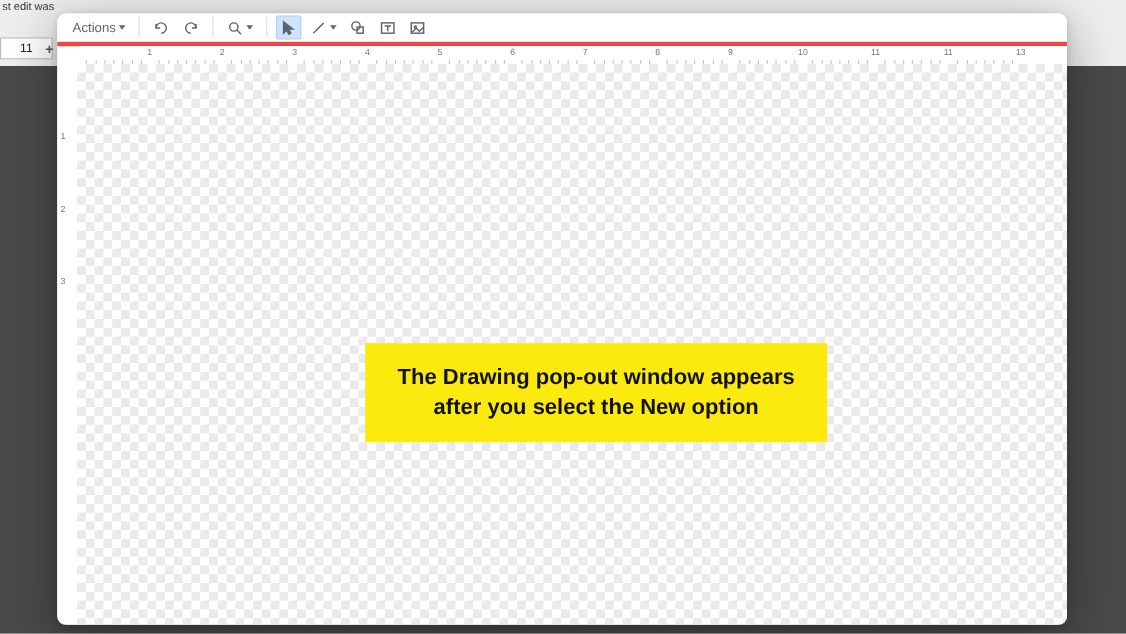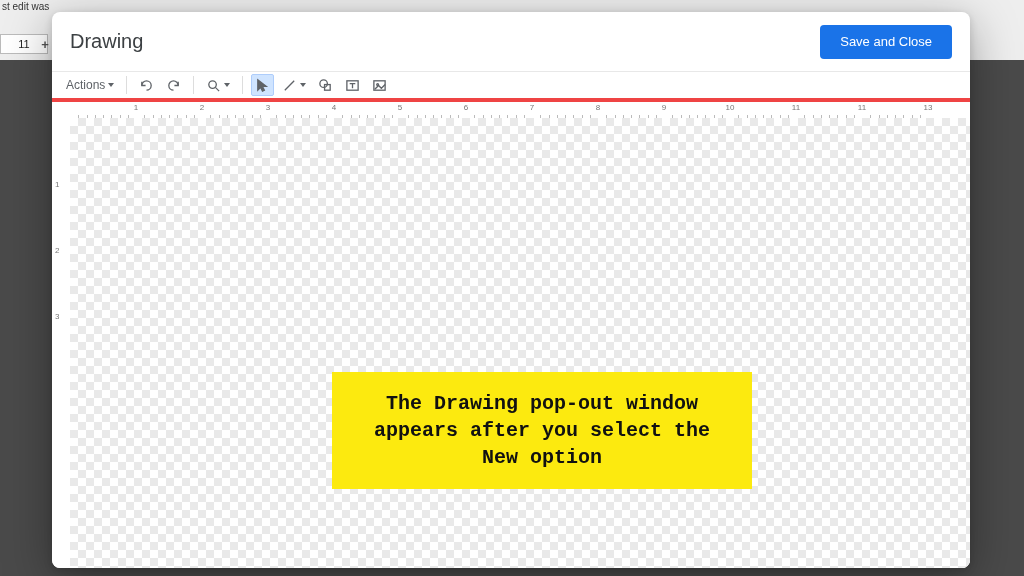--- a/index.html
+++ b/index.html
@@ -112,21 +112,20 @@
     flex: 1;
     position: relative;
     background-image:
       linear-gradient(45deg, #e9e9e9 25%, transparent 25%),
       linear-gradient(-45deg, #e9e9e9 25%, transparent 25%),
       linear-gradient(45deg, transparent 75%, #e9e9e9 75%),
       linear-gradient(-45deg, transparent 75%, #e9e9e9 75%);
     background-size: 16px 16px;
     background-position: 0 0, 0 8px, 8px -8px, -8px 0;
     background-color: #fff;
-    font-family: Liberation Mono, monospace;
   }
 
   .annotation {
     position: absolute;
     left: 262px; top: 254px;
     width: 420px;
     background: #fcea0f;
     padding: 18px 22px;
     font-size: 20px; font-weight: 700; color: #111;
     text-align: center; line-height: 1.35;
@@ -137,24 +136,20 @@
 
 <div class="bg-top">
   <span class="bg-toptext">st edit was </span>
   <div class="bg-rowbox">
     <span>11</span>
   </div>
   <div class="bg-plus">+</div>
 </div>
 
 <div class="dialog">
-  <div class="dlg-header">
-    <div class="dlg-title">Drawing</div>
-    <button class="btn-primary">Save and Close</button>
-  </div>
 
   <div class="toolbar">
     <div class="tb-btn">
       <span>Actions</span>
       <span class="caret"></span>
     </div>
     <div class="tb-sep"></div>
     <div class="tb-btn">
       <svg class="icon" viewBox="0 0 16 16">
           <path d="M3 8 A5 5 0 1 1 8 13"></path>

